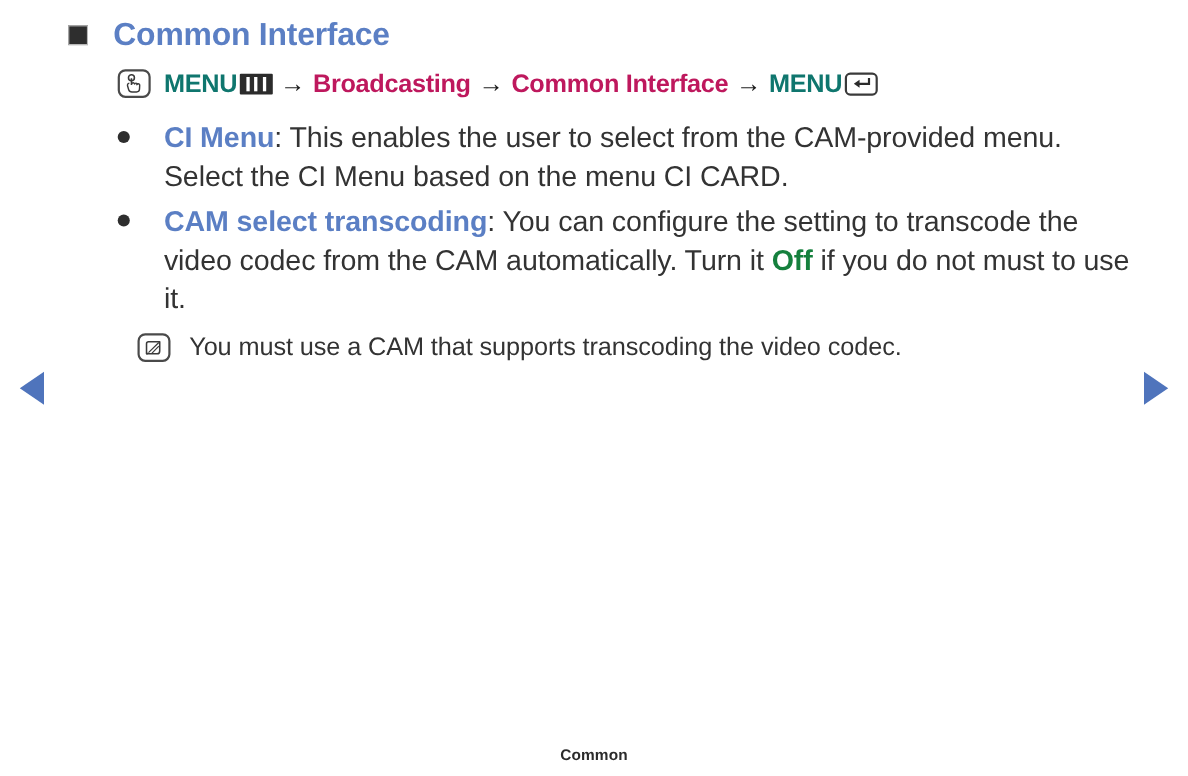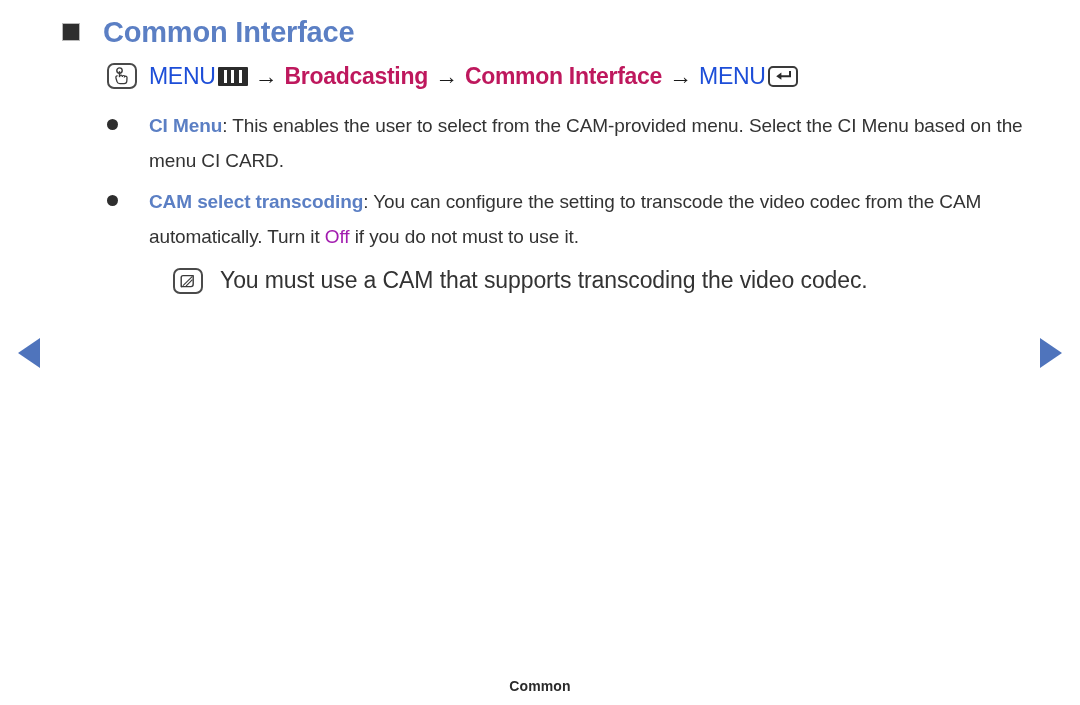--- a/index.html
+++ b/index.html
@@ -61,21 +61,21 @@
     box-sizing: border-box;
     display: inline-flex;
     align-items: center;
     justify-content: center;
     flex: 0 0 auto;
     margin-right: 12px;
     background: #fff;
   }
   .icon-box svg { display: block; }
 
-  .kw-bold { font-weight: normal; color: #1d4ed8; letter-spacing: -0.3px; }
+  .kw-bold { font-weight: bold; color: #0f766e; letter-spacing: -0.3px; }
   .kw-blue { color: #be185d; font-weight: bold; letter-spacing: -0.3px; }
   .arrow-sep { color: #1a1a1a; padding: 0 7px; font-weight: normal; }
 
   .menu-glyph {
     display: inline-block;
     width: 30px;
     height: 19px;
     background: #2b2b2b;
     border-radius: 1px;
     position: relative;
@@ -123,39 +123,39 @@
   .bullet-dot {
     flex: 0 0 auto;
     width: 11px;
     height: 11px;
     border-radius: 50%;
     background: #2e2e2e;
     margin-top: 11px;
     margin-right: 31px;
   }
   .bullet-text {
-    font-size: 19px;
+    font-size: 26px;
     line-height: 35px;
     color: #333333;
     letter-spacing: -0.1px;
   }
   .term {
     color: #5b7fc4;
     font-weight: bold;
   }
   .inline-blue-bold {
-    color: #a21caf;
-    font-weight: normal;
+    color: #15803d;
+    font-weight: bold;
   }
 
   
   .note-row {
     display: flex;
     align-items: flex-start;
-    margin-left: 66px;
+    margin-left: 18px;
     margin-top: 9px;
   }
   .note-icon {
     flex: 0 0 auto;
     width: 30px;
     height: 26px;
     border: 2px solid #4a4a4a;
     border-radius: 7px;
     box-sizing: border-box;
     display: inline-flex;

